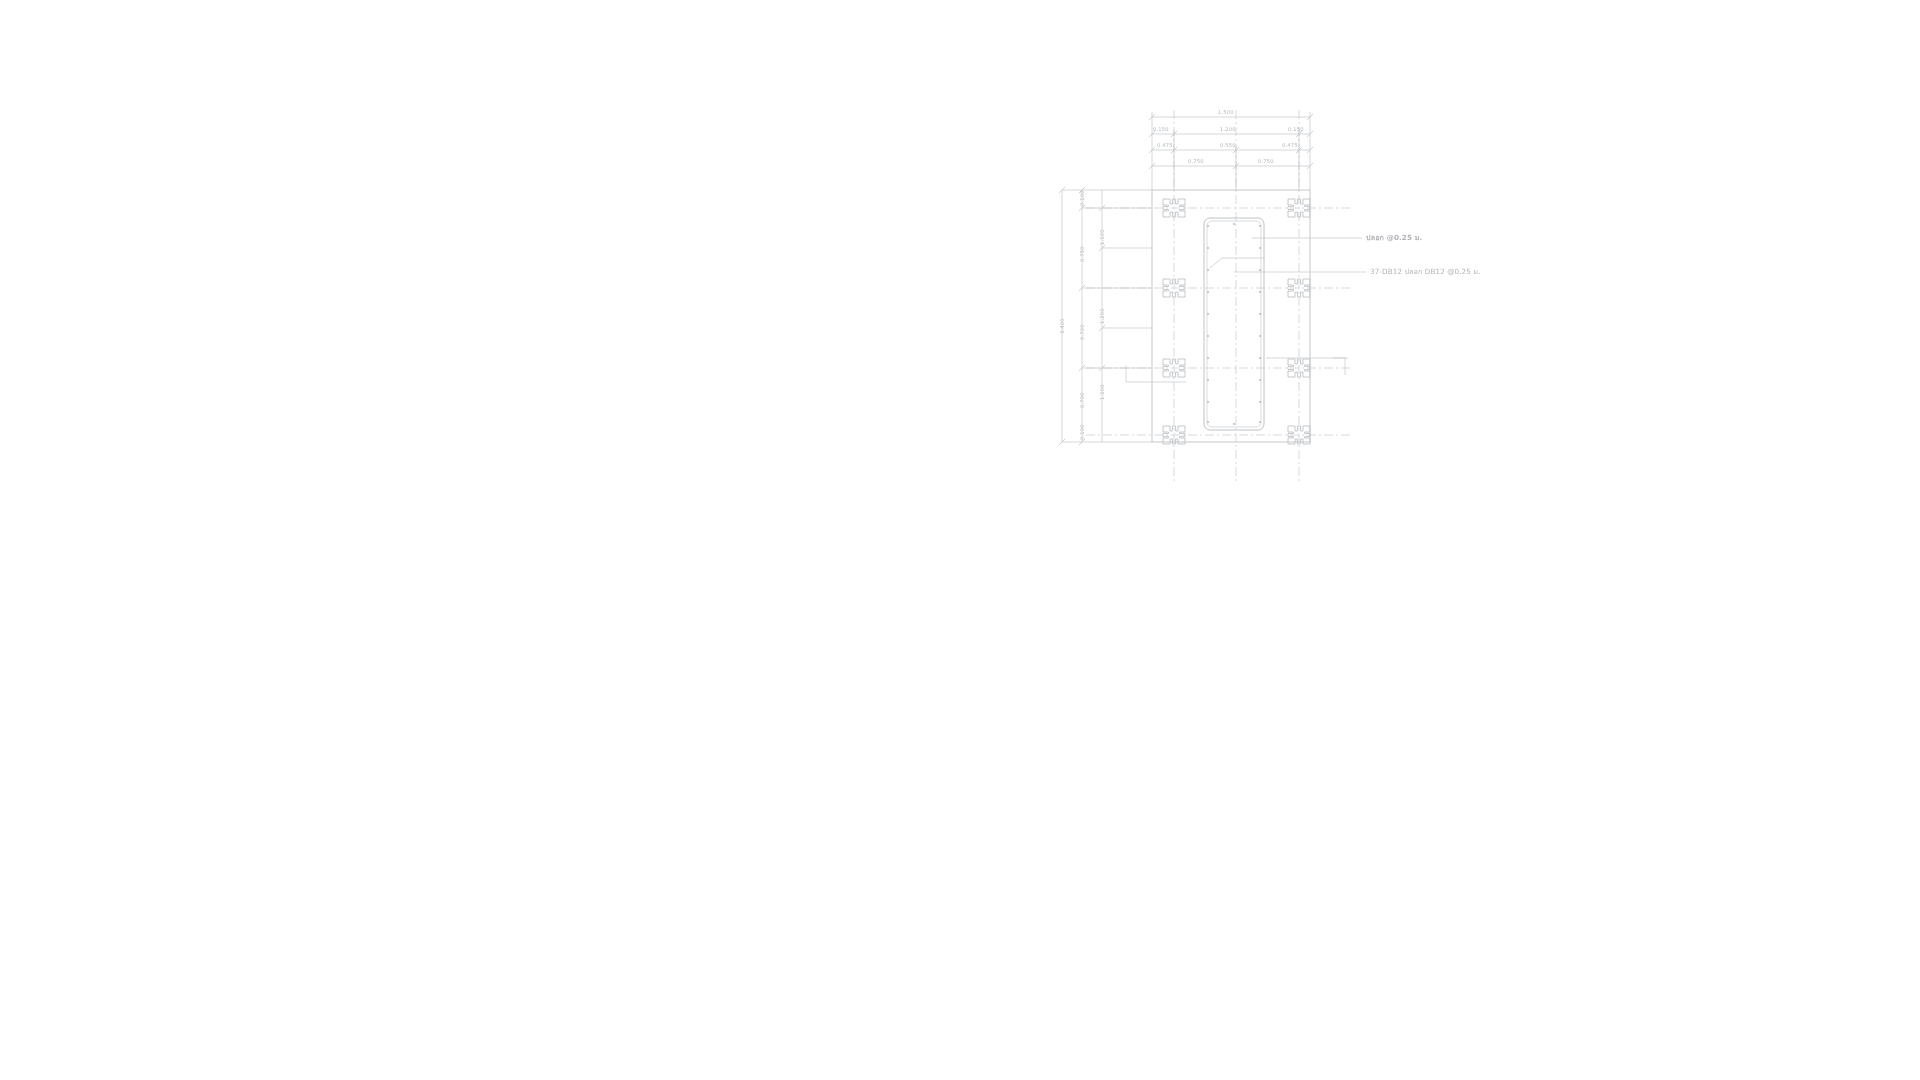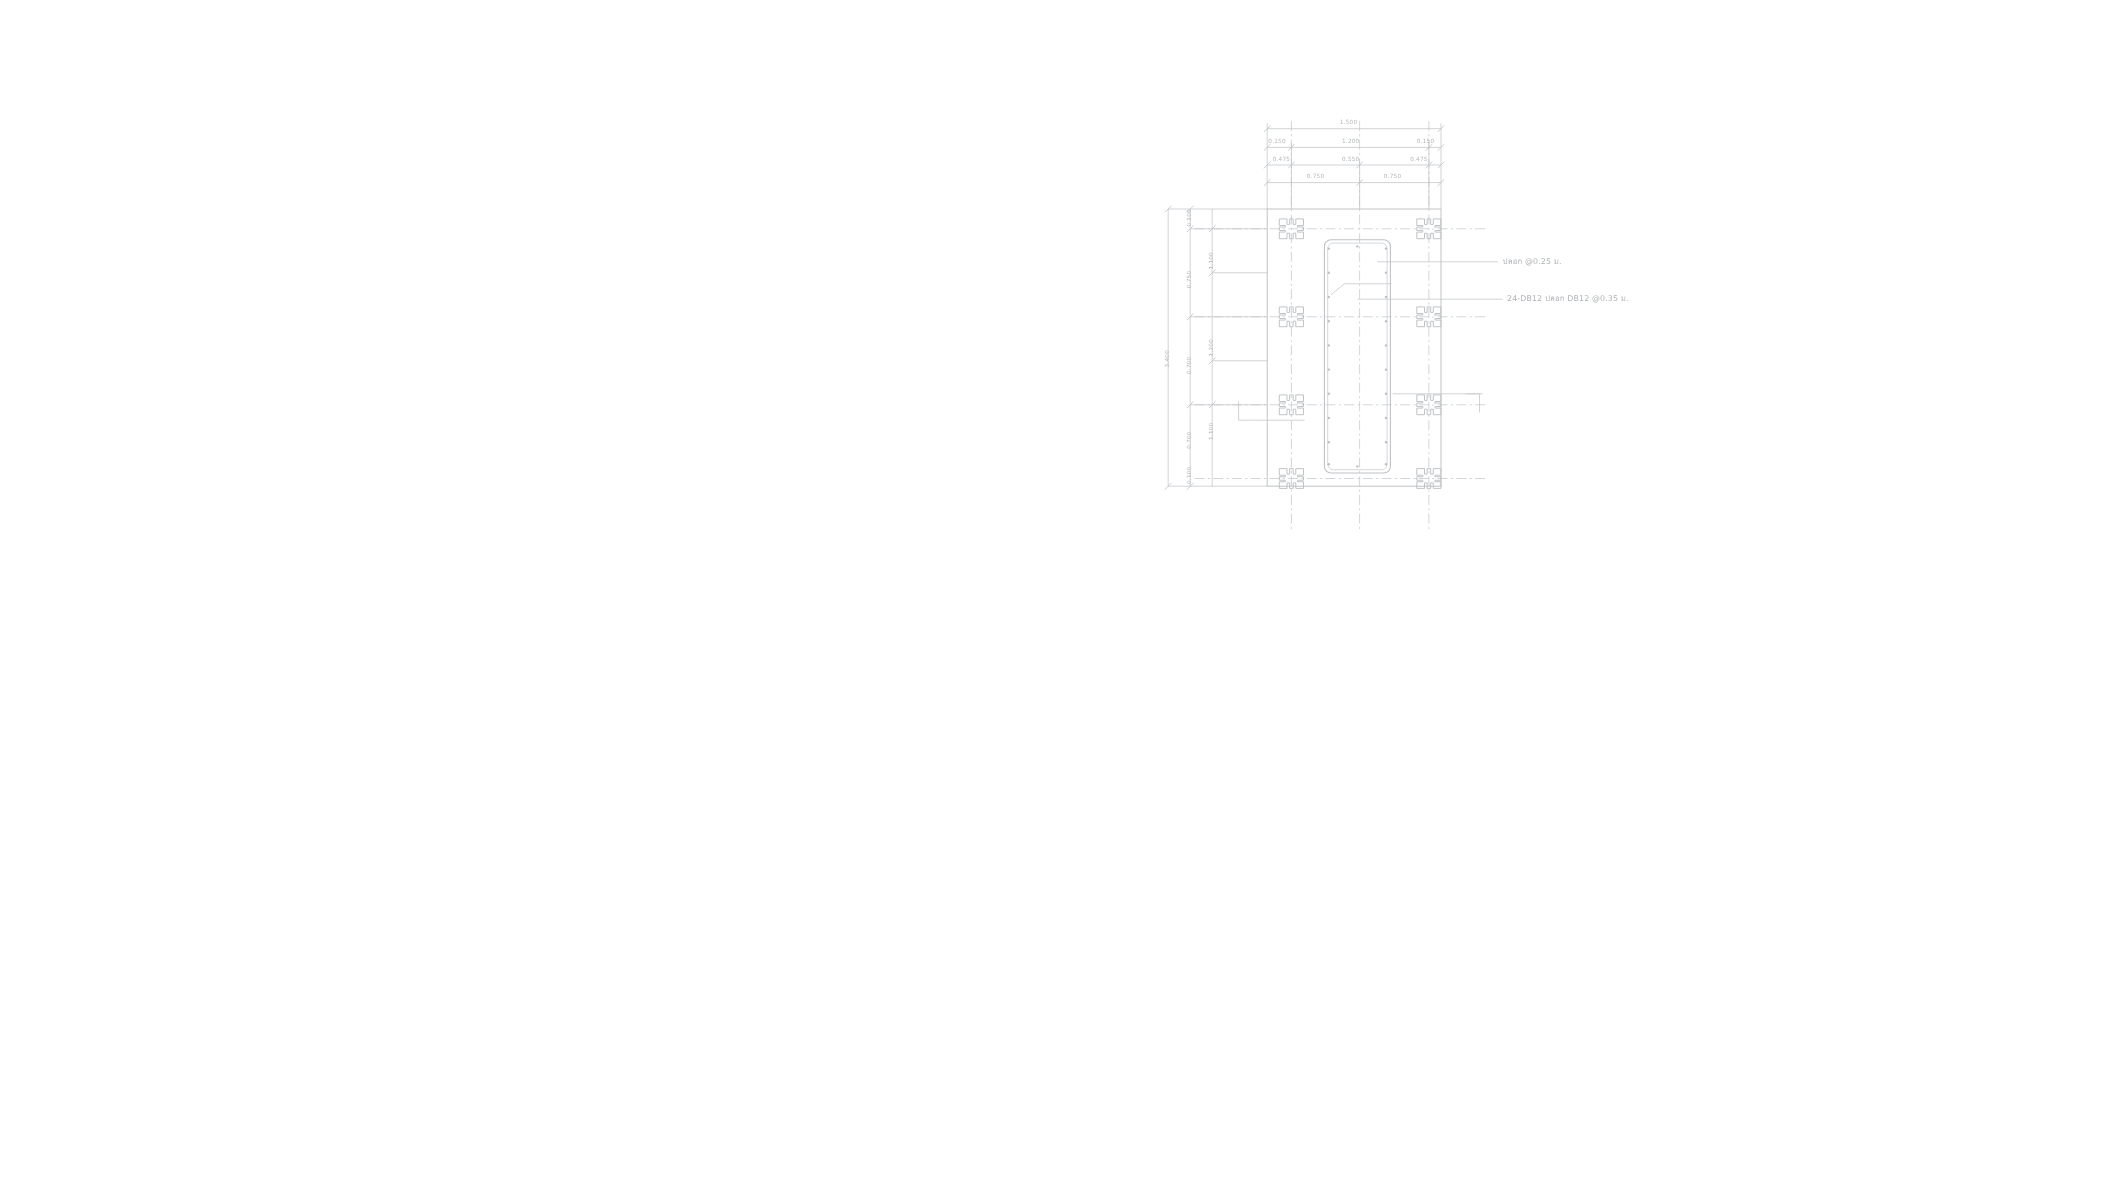--- a/index.html
+++ b/index.html
@@ -170,16 +170,16 @@
   <div class="lbl vert" style="left:1080px;top:340px;">0.700</div>
   <div class="lbl vert" style="left:1080px;top:408px;">0.700</div>
   <div class="lbl vert" style="left:1080px;top:440px;">0.100</div>
 
   <div class="lbl vert" style="left:1100px;top:245px;">1.100</div>
   <div class="lbl vert" style="left:1100px;top:324px;">1.200</div>
   <div class="lbl vert" style="left:1100px;top:400px;">1.100</div>
 
   <div class="lbl vert" style="left:1060px;top:334px;">3.400</div>
 
-  <div class="note" style="left:1366px;top:234px;">ปลอก @0.25 ม.</div>
-  <div class="note" style="left:1370px;top:268px;">24-DB12 ปลอก DB12 @0.35 ม.</div>
+  <div class="note" style="left:1366px;top:234px;font-weight:bold;">ปลอก @0.25 ม.</div>
+  <div class="note" style="left:1370px;top:268px;">37-DB12 ปลอก DB12 @0.25 ม.</div>
 
 </div>
 
 </body></html>

